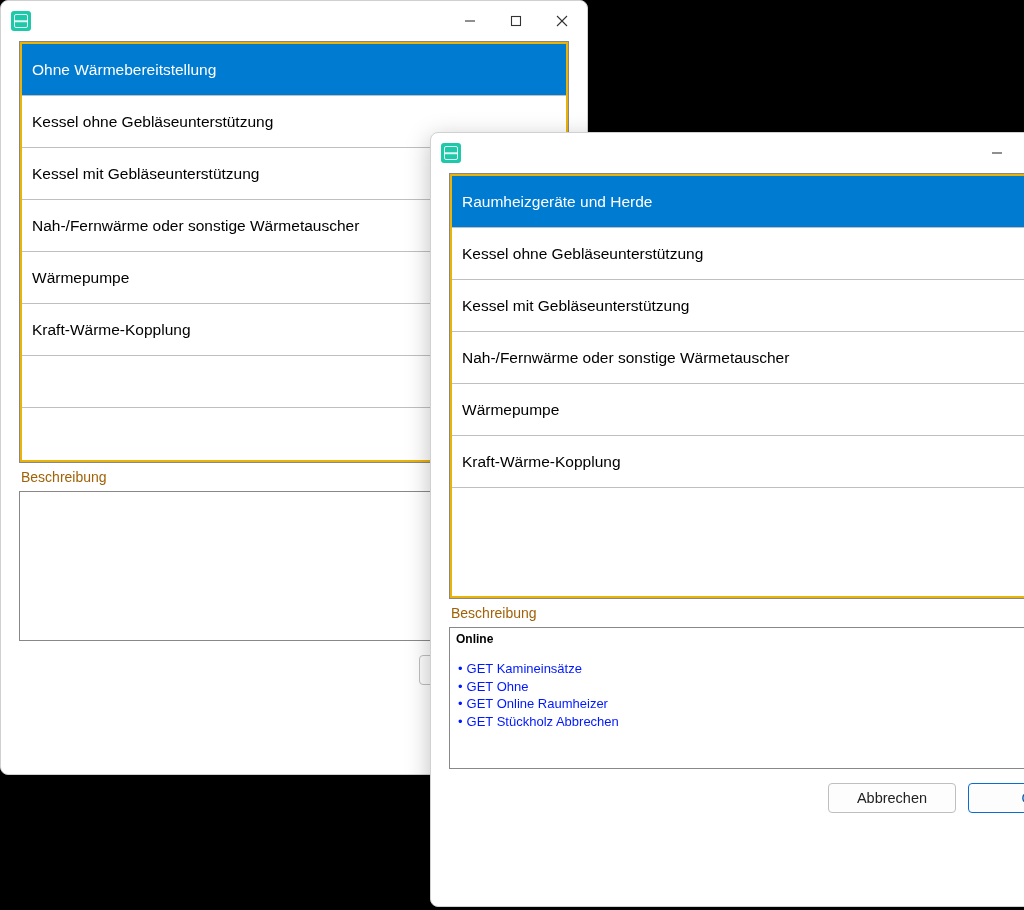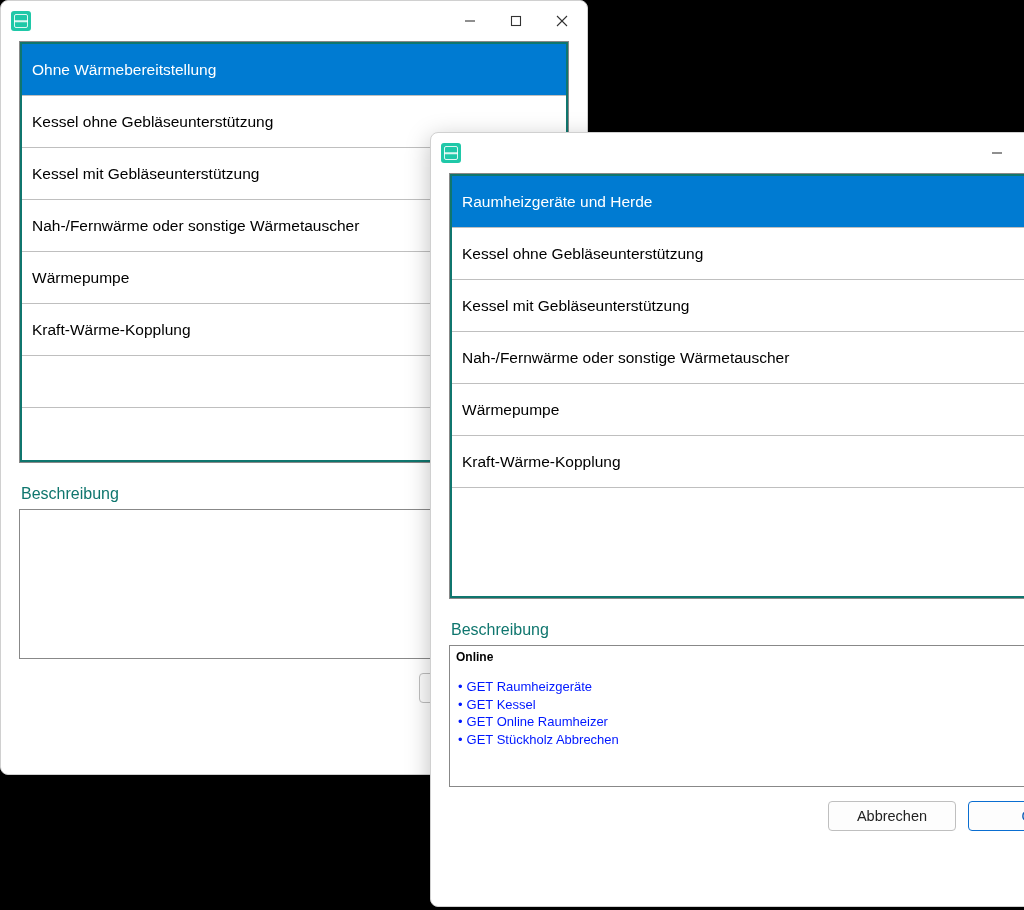--- a/index.html
+++ b/index.html
@@ -103,21 +103,21 @@
       flex: 1;
       padding: 0 18px 14px 18px;
       display: flex;
       flex-direction: column;
       overflow: hidden;
     }
 
     .listbox-frame {
       border: 1px solid #888;
       padding: 2px;
-      background: #0f766e;
+      background: #eab308;
       display: flex;
       flex-direction: column;
     }
     .window-back .listbox-frame { height: 422px; }
     .window-front .listbox-frame { height: 426px; }
 
     .listbox {
       flex: 1;
       overflow: hidden;
       background: #fff;
@@ -136,23 +136,23 @@
     }
     .list-item.selected {
       background: #007bd2;
       color: #fff;
     }
     .window-back .list-item:last-child {
       border-bottom: 1px solid #bfbfbf;
     }
 
     .label {
-      font-size: 16px;
-      color: #0f766e;
-      margin: 22px 0 6px 2px;
+      font-size: 14px;
+      color: #a16207;
+      margin: 6px 0 6px 2px;
     }
 
     .desc-box {
       border: 1px solid #888;
       background: #fff;
       font-size: 13px;
       padding: 4px 6px;
       position: relative;
       overflow: auto;
     }
@@ -340,25 +340,25 @@
           </div>
       </div>
     </div>
 
     <div class="label">Beschreibung</div>
     <div class="desc-box">
       <div class="desc-heading">Online</div>
       <ul class="desc-links-list">
         <li class="desc-link-row">
           <span class="desc-bullet">•</span>
-          <span class="desc-link-text">GET Raumheizgeräte</span>
+          <span class="desc-link-text">GET Kamineinsätze</span>
         </li>
         <li class="desc-link-row">
           <span class="desc-bullet">•</span>
-          <span class="desc-link-text">GET Kessel</span>
+          <span class="desc-link-text">GET Ohne</span>
         </li>
         <li class="desc-link-row">
           <span class="desc-bullet">•</span>
           <span class="desc-link-text">GET Online Raumheizer</span>
         </li>
         <li class="desc-link-row">
           <span class="desc-bullet">•</span>
           <span class="desc-link-text">GET Stückholz Abbrechen</span>
         </li>
       </ul>

